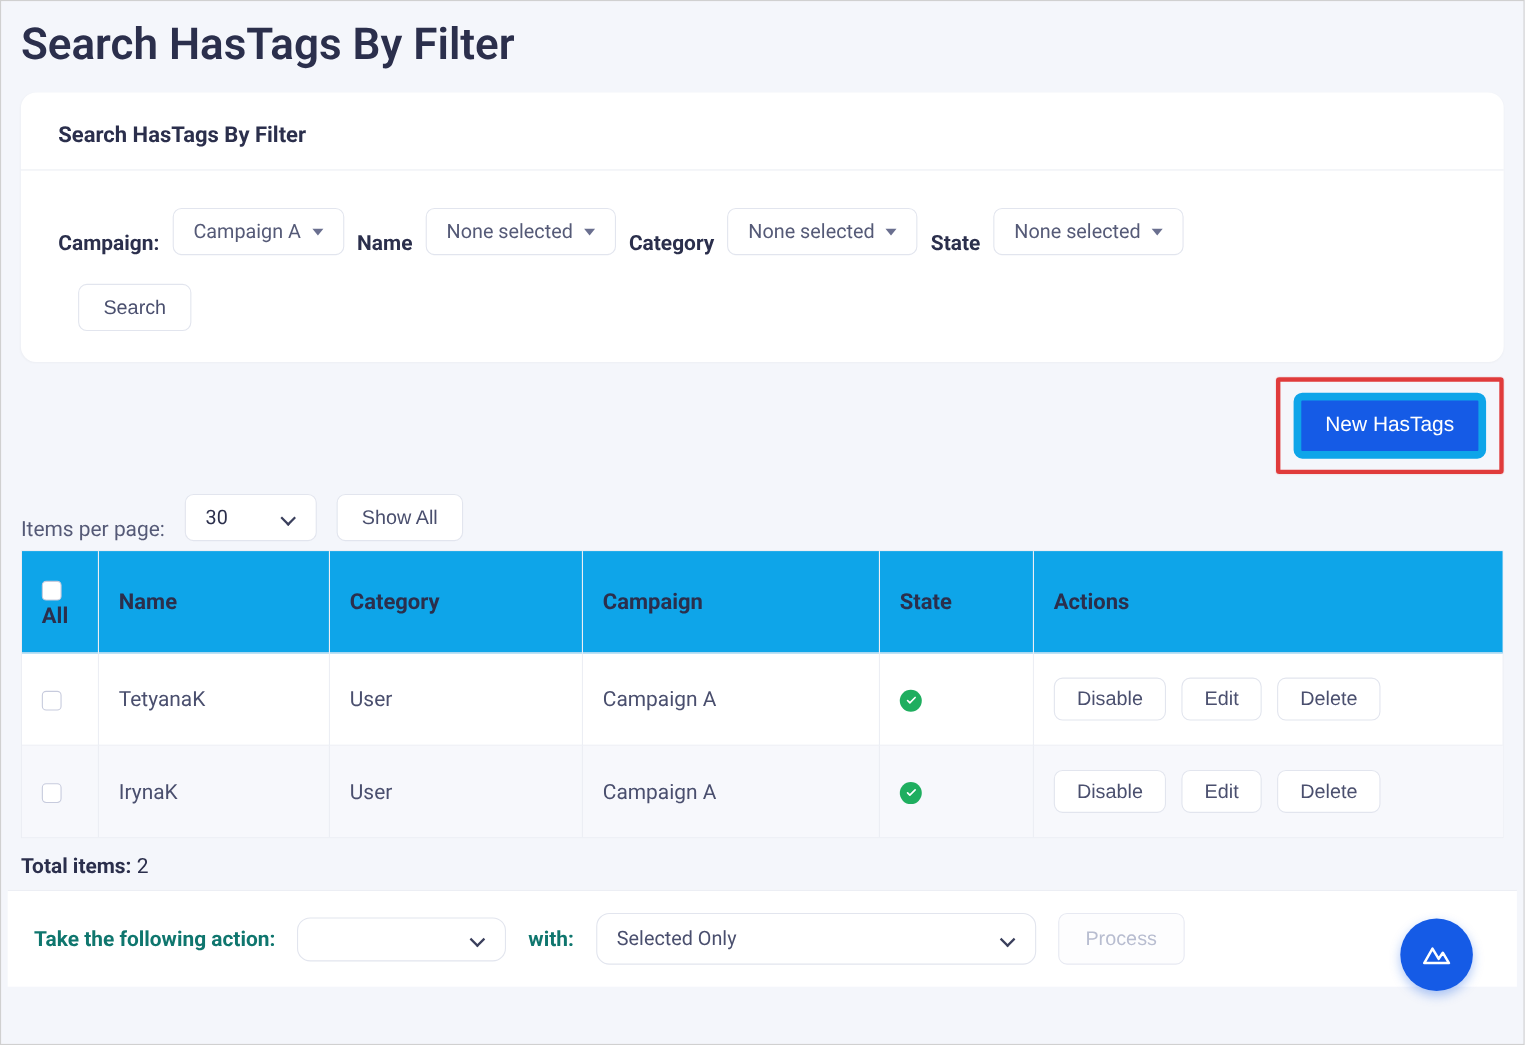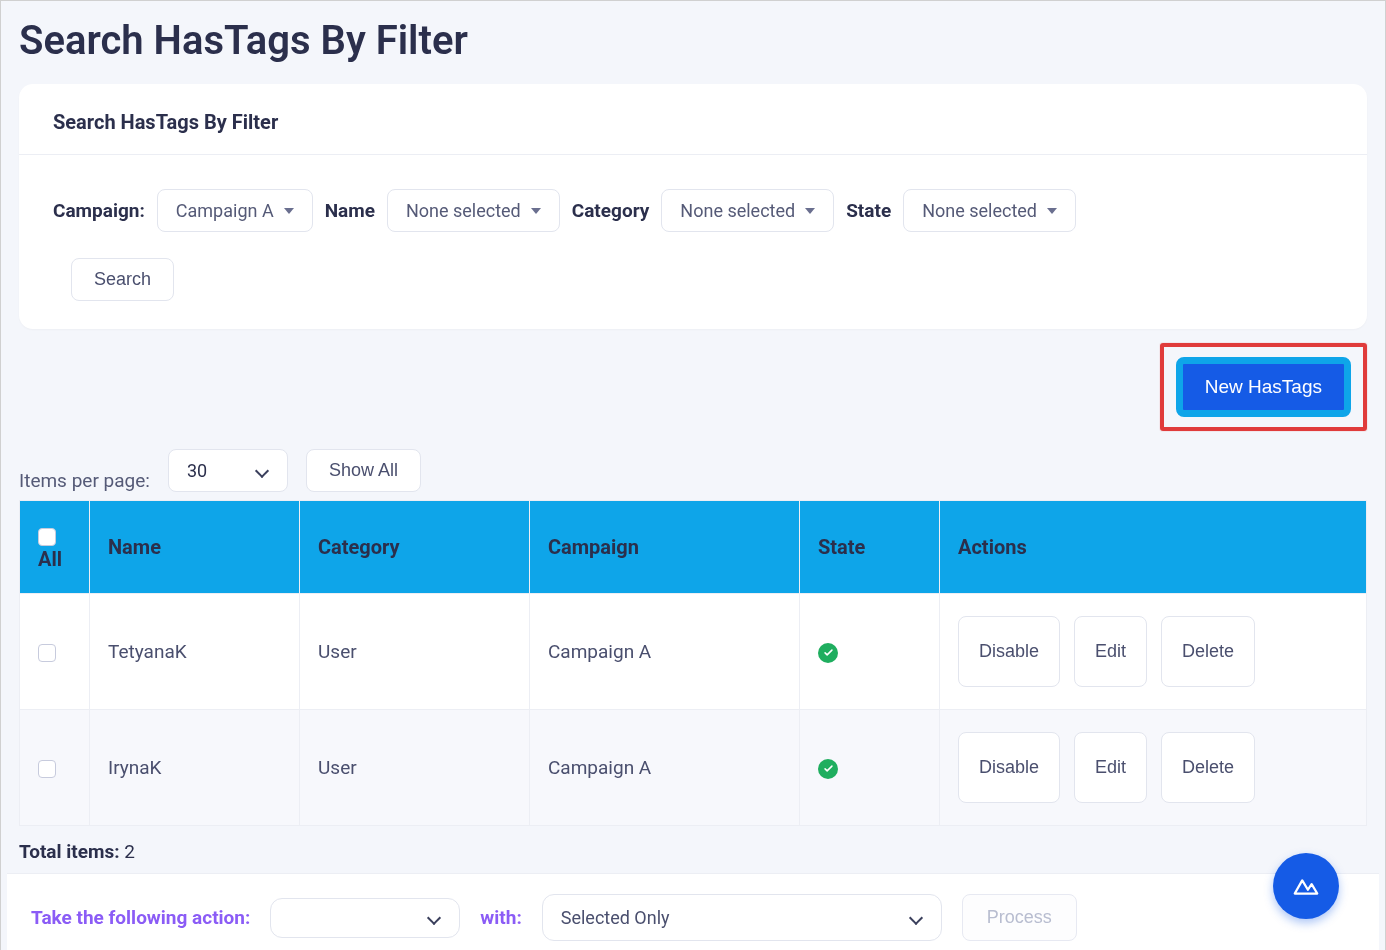--- a/index.html
+++ b/index.html
@@ -35,21 +35,21 @@
     font-size: 20px;
     font-weight: 700;
     color: #2b2f4c;
   }
   .card-body {
     padding: 34px 34px 28px 34px;
   }
   .filter-row {
     display: flex;
     flex-wrap: wrap;
-    align-items: center;
+    align-items: flex-end;
     gap: 18px 12px;
   }
   .filter-label {
     font-weight: 700;
     font-size: 19px;
     color: #2b2f4c;
   }
   .dropdown {
     display: inline-flex;
     align-items: center;
@@ -188,21 +188,21 @@
     display: inline-flex;
     align-items: center;
     justify-content: center;
   }
   .state-badge svg { width: 11px; height: 11px; }
   .actions { display: flex; gap: 14px; }
   .row-btn {
     border: 1px solid #e2e5ee;
     background: #fff;
     border-radius: 8px;
-    padding: 24px 20px;
+    padding: 8px 20px;
     font-size: 18px;
     color: #4a4f6e;
     cursor: pointer;
   }
 
   .total-line {
     margin: 14px 12px 10px 12px;
     font-size: 19px;
     color: #2b2f4c;
   }
@@ -210,21 +210,21 @@
 
   .bulk-bar {
     margin: 6px 0 0 0;
     background: #fff;
     border-top: 1px solid #eceef4;
     padding: 20px 24px;
     display: flex;
     align-items: center;
     gap: 20px;
   }
-  .bulk-label { font-weight: 700; font-size: 19px; color: #8b5cf6; }
+  .bulk-label { font-weight: 700; font-size: 19px; color: #0f766e; }
   .bulk-select, .bulk-with-select {
     display: inline-flex;
     align-items: center;
     justify-content: space-between;
     background: #fff;
     border: 1px solid #e2e5ee;
     border-radius: 12px;
     padding: 12px 18px;
     font-size: 18px;
     cursor: pointer;

